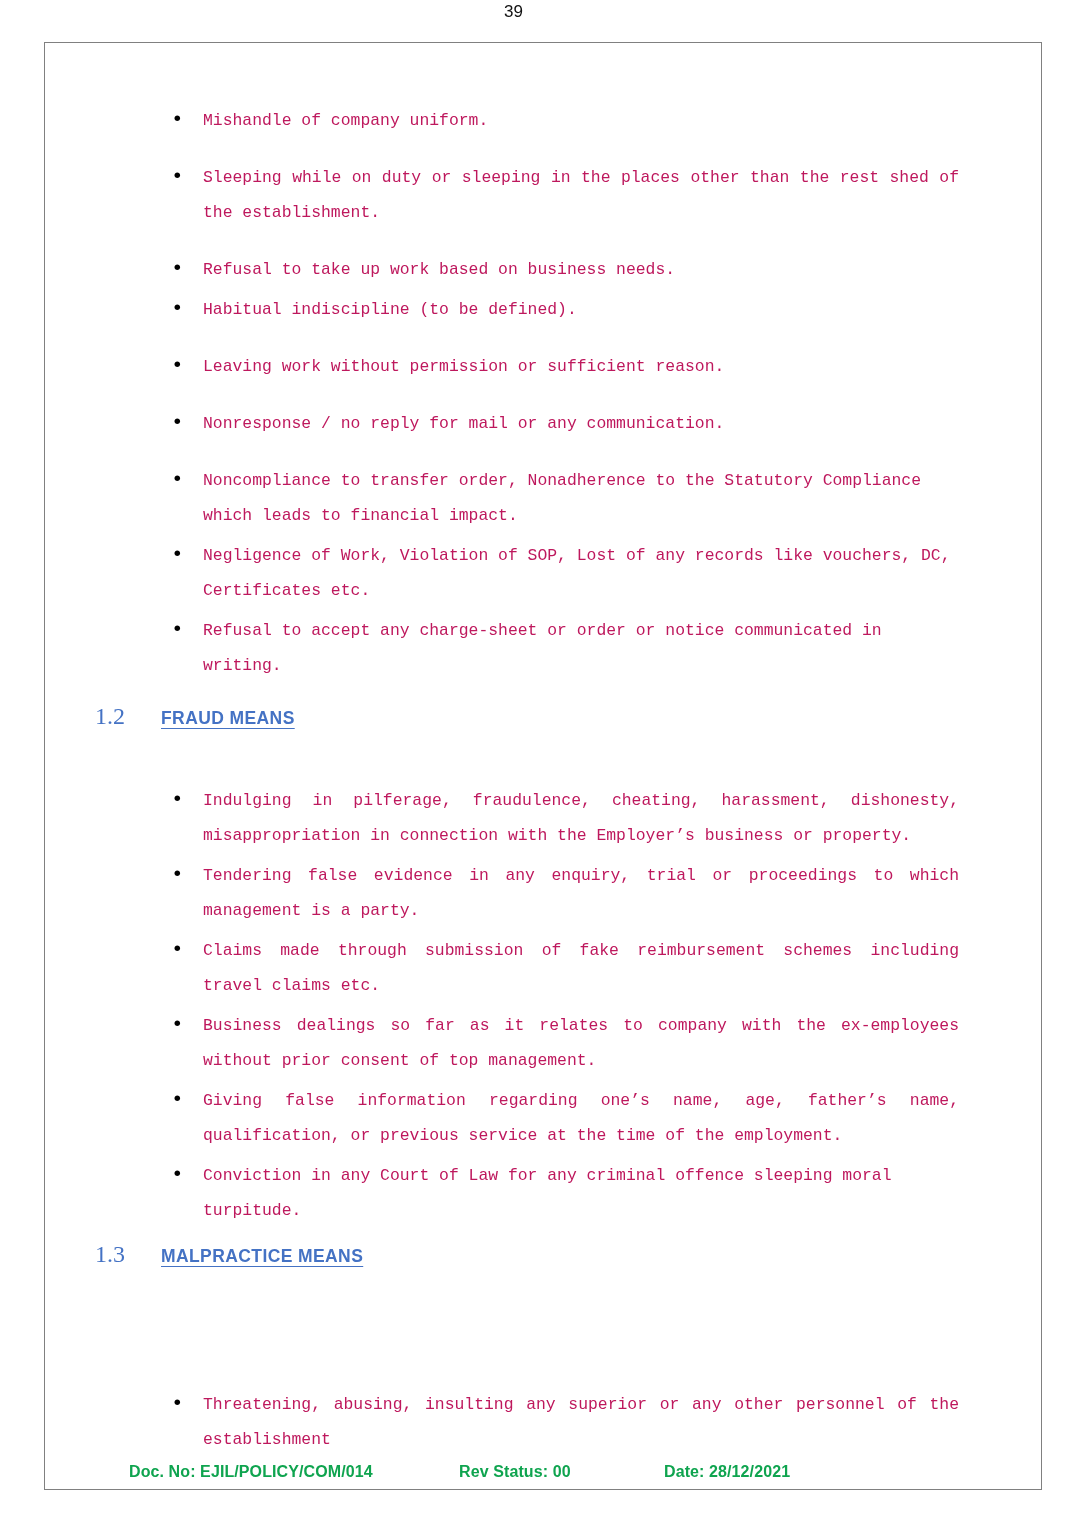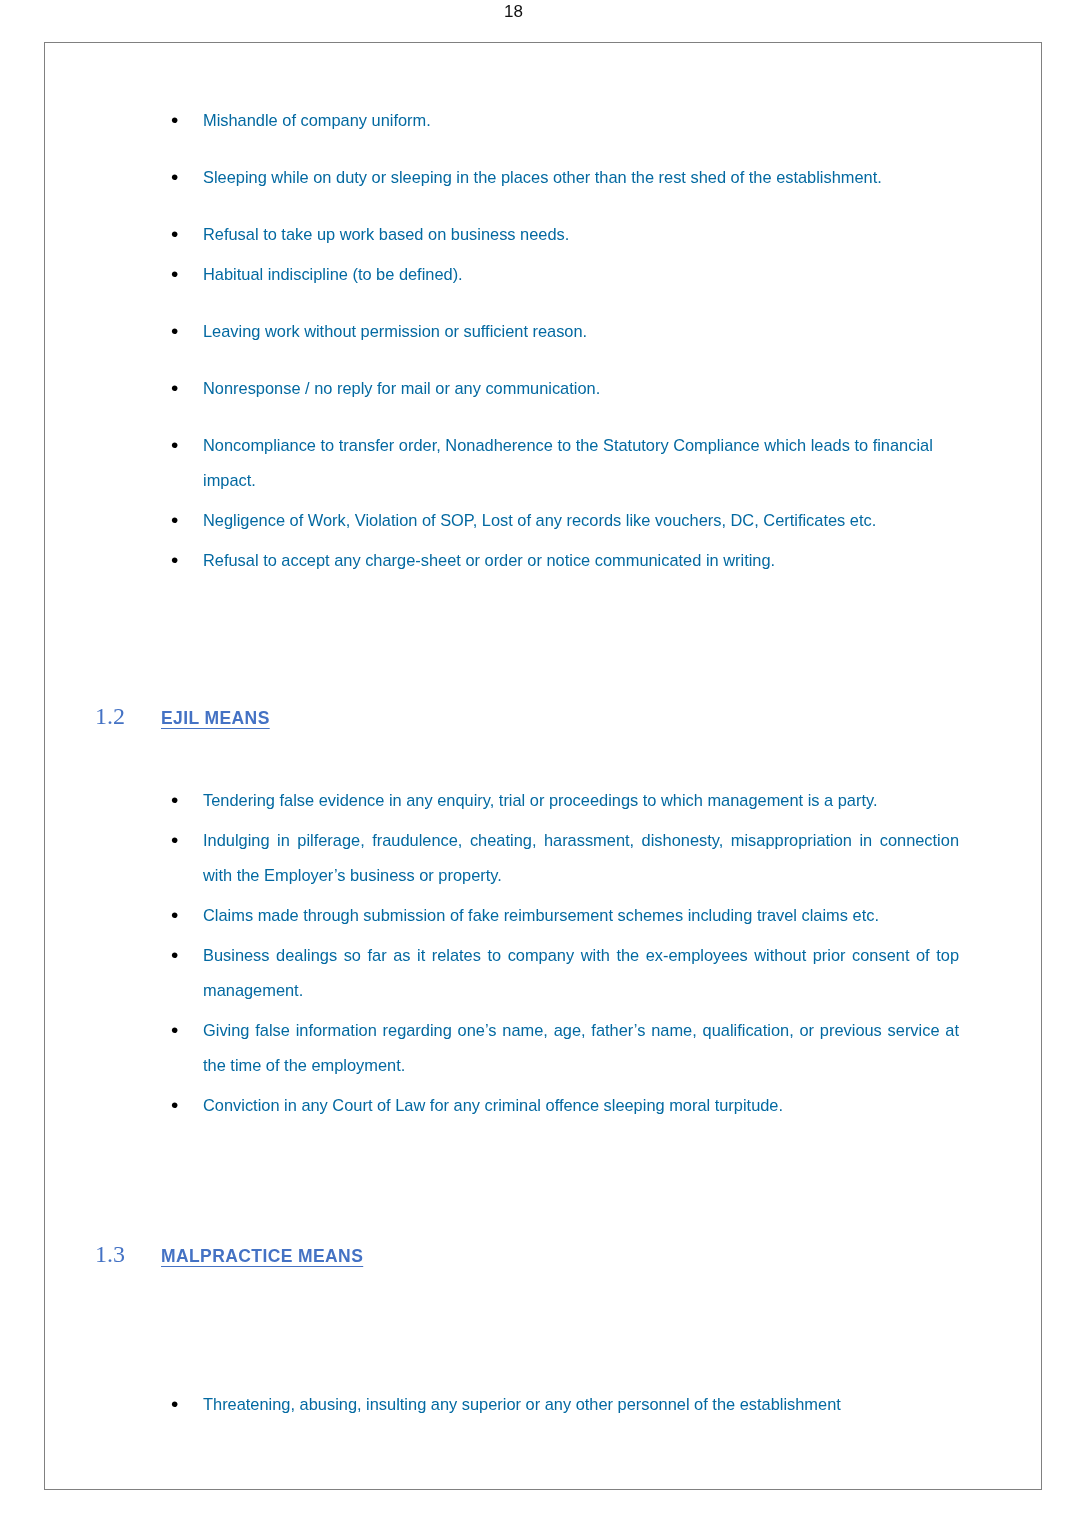--- a/index.html
+++ b/index.html
@@ -58,22 +58,22 @@
     padding: 0;
   }
   ul.bullets > li {
     position: relative;
     padding-left: 44px;
     margin: 0 0 19px 0;
     font-size: 16.4px;
     line-height: 35px;
     text-align: justify;
     text-justify: inter-word;
-    color: #0369a1;
-    font-family: Liberation Sans, sans-serif;
+    color: #be185d;
+    font-family: Liberation Mono, monospace;
   }
   ul.bullets > li.tight {
     margin-bottom: 5px;
   }
   ul.bullets > li.loose {
     margin-bottom: 22px;
   }
   ul.bullets > li::before {
     content: "\2022";
     position: absolute;
@@ -136,61 +136,66 @@
     color: #0FA44F;
     letter-spacing: 0.1px;
   }
   .footer .f-doc { width: 330px; }
   .footer .f-rev { width: 205px; }
   .footer .f-date { }
 </style>
 </head>
 <body>
 
-<div class="page-number">18</div>
+<div class="page-number">39</div>
 
 <div class="page-frame">
   <div class="content">
 
     <div class="list-block" style="top: 60px;">
       <ul class="bullets">
         <li class="nojustify loose">Mishandle of company uniform.</li>
         <li class="loose">Sleeping while on duty or sleeping in the places other than the rest shed of the establishment.</li>
         <li class="nojustify tight">Refusal to take up work based on business needs.</li>
         <li class="nojustify loose">Habitual indiscipline (to be defined).</li>
         <li class="nojustify loose">Leaving work without permission or sufficient reason.</li>
         <li class="nojustify loose">Nonresponse / no reply for mail or any communication.</li>
         <li class="nojustify tight">Noncompliance to transfer order, Nonadherence to the Statutory Compliance which leads to financial impact.</li>
         <li class="nojustify tight">Negligence of Work, Violation of SOP, Lost of any records like vouchers, DC, Certificates etc.</li>
         <li class="nojustify tight">Refusal to accept any charge-sheet or order or notice communicated in writing.</li>
       </ul>
     </div>
 
     <div class="heading" style="top: 660px;">
       <span class="num">1.2</span>
-      <span class="title">EJIL MEANS</span>
+      <span class="title">FRAUD MEANS</span>
     </div>
 
     <div class="list-block" style="top: 740px;">
       <ul class="bullets">
+        <li class="tight">Indulging in    pilferage, fraudulence, cheating, harassment, dishonesty, misappropriation in connection with the Employer’s business or property.</li>
         <li class="tight">Tendering false evidence in any enquiry, trial or proceedings to which management is a party.</li>
-        <li class="tight">Indulging in    pilferage, fraudulence, cheating, harassment, dishonesty, misappropriation in connection with the Employer’s business or property.</li>
         <li class="tight">Claims made through submission of fake reimbursement schemes including travel claims etc.</li>
         <li class="tight">Business dealings so far as it relates to company with the ex-employees without prior consent of top management.</li>
         <li class="tight">Giving false information regarding one’s name, age, father’s name, qualification, or previous service at the time of the employment.</li>
         <li class="nojustify tight">Conviction in any Court of Law for any criminal offence sleeping moral turpitude.</li>
       </ul>
     </div>
 
     <div class="heading" style="top: 1198px;">
       <span class="num">1.3</span>
       <span class="title">MALPRACTICE MEANS</span>
     </div>
 
     <div class="list-block" style="top: 1344px;">
       <ul class="bullets">
         <li class="tight">Threatening, abusing, insulting any superior or any other personnel of the establishment</li>
       </ul>
     </div>
 
+    <div class="footer">
+      <span class="f-doc">Doc. No:  EJIL/POLICY/COM/014</span>
+      <span class="f-rev">Rev Status: 00</span>
+      <span class="f-date">Date: 28/12/2021</span>
+    </div>
 
   </div>
 </div>
 
 </body></html>

